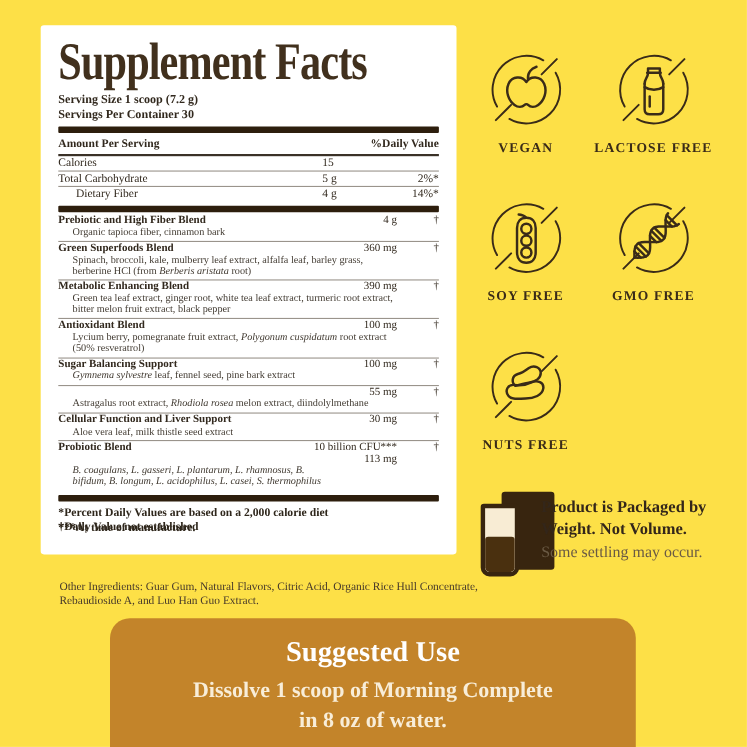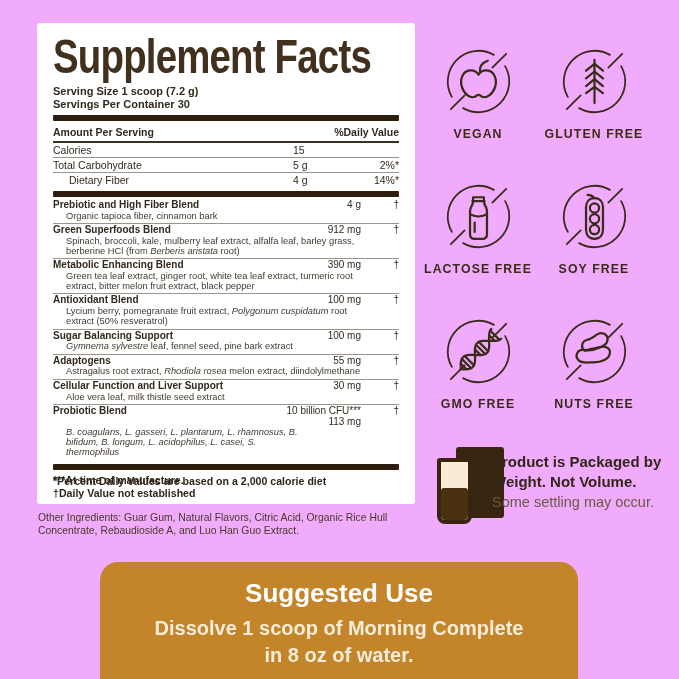--- a/index.html
+++ b/index.html
@@ -1,18 +1,18 @@
 <!DOCTYPE html>
 <html><head>
 <meta charset="utf-8">
 <style>
   html,body{margin:0;padding:0;}
   .page{
     position:relative;width:679px;height:679px;overflow:hidden;
-    background:#f0abfc;font-family:Liberation Sans, sans-serif;color:#32291e;
+    background:#fde047;font-family:Liberation Serif, serif;color:#32291e;
   }
   
   .facts-panel{
     position:absolute;left:37px;top:23px;width:378px;height:481px;
     background:#ffffff;border-radius:3px;box-sizing:border-box;
     padding:13px 16px 10px 16px;
   }
   .facts-title{
     margin:0 0 7px 0;font-size:48px;font-weight:bold;color:#41301d;
     line-height:42px;letter-spacing:-1px;white-space:nowrap;
@@ -33,21 +33,21 @@
   .bmain{display:flex;align-items:flex-start;}
   .bname{flex:1;font-size:10px;font-weight:bold;line-height:10.5px;}
   .bamt{margin-left:auto;text-align:right;font-size:10px;line-height:10.5px;white-space:nowrap;flex-shrink:0;}
   .bdv{width:38px;text-align:right;font-size:10px;line-height:10.5px;flex-shrink:0;}
   .bsub{font-size:9.3px;line-height:9.8px;color:#413a31;padding-left:13px;max-width:300px;margin-top:1px;}
   .bsub.narrow{max-width:235px;}
   .it{font-style:italic;}
   .footnotes{font-size:10.6px;font-weight:bold;line-height:12.5px;margin-top:5px;color:#2e261b;}
   .mfg-note{position:absolute;left:16px;bottom:18px;font-size:10.6px;font-weight:bold;color:#2e261b;margin-top:14px;}
   
-  .other-ing{position:absolute;left:38px;top:512px;width:398px;margin:0;
+  .other-ing{position:absolute;left:38px;top:512px;width:398px;margin:16px;
     font-size:10.4px;line-height:12.6px;color:#47392a;}
   
   .badge-grid{position:absolute;left:420px;top:34px;width:232px;
     display:grid;grid-template-columns:116px 116px;grid-auto-rows:135px;}
   .badge{display:flex;flex-direction:column;align-items:center;padding-top:9px;}
   .badge-svg{width:77px;height:77px;display:block;}
   .badge-svg .ring *{fill:none;stroke:#3a2b18;stroke-width:2.3;stroke-linecap:round;}
   .badge-svg .glyph *{fill:none;stroke:#3a2b18;stroke-width:2.9;stroke-linecap:round;stroke-linejoin:round;}
   .badge-label{margin-top:7px;font-size:12.3px;font-weight:bold;letter-spacing:1.1px;color:#3a2b18;white-space:nowrap;}
   
@@ -110,21 +110,21 @@
             </div>
       <span class="bdv">†</span>
     </div>
     <div class="bsub"><span>Organic tapioca fiber, cinnamon bark</span></div>
   </div>
 
   <div class="brow">
     <div class="bmain">
       <span class="bname">Green Superfoods Blend</span>
       <div class="bamt">
-              <div class="a1">912 mg</div>
+              <div class="a1">360 mg</div>
             </div>
       <span class="bdv">†</span>
     </div>
     <div class="bsub"><span>Spinach, broccoli, kale, mulberry leaf extract, alfalfa leaf, barley grass, berberine HCl (from </span><span class="it">Berberis aristata</span><span> root)</span></div>
   </div>
 
   <div class="brow">
     <div class="bmain">
       <span class="bname">Metabolic Enhancing Blend</span>
       <div class="bamt">
@@ -152,21 +152,20 @@
       <div class="bamt">
               <div class="a1">100 mg</div>
             </div>
       <span class="bdv">†</span>
     </div>
     <div class="bsub"><span class="it">Gymnema sylvestre</span><span> leaf, fennel seed, pine bark extract</span></div>
   </div>
 
   <div class="brow">
     <div class="bmain">
-      <span class="bname">Adaptogens</span>
       <div class="bamt">
               <div class="a1">55 mg</div>
             </div>
       <span class="bdv">†</span>
     </div>
     <div class="bsub"><span>Astragalus root extract, </span><span class="it">Rhodiola rosea</span><span> melon extract, diindolylmethane</span></div>
   </div>
 
   <div class="brow">
     <div class="bmain">
@@ -209,35 +208,20 @@
       <path d="M30,84.6 A40,40 0 0 0 84.6,30"></path>
       <line x1="68" y1="32" x2="86" y2="14"></line>
       <line x1="14" y1="86" x2="32" y2="68"></line>
     </g>
     <g class="glyph">
             <path d="M52,38 C51,30 56,25 62,23"></path>
             <path d="M50,41 C45,33 33,34 29,43 C25,52 29,63 36,68 C40,71 45,71 48,68 C49,67 51,67 52,68 C55,71 60,71 64,68 C71,63 75,52 71,43 C67,34 55,33 50,41 Z"></path>
           </g>
   </svg>
         <div class="badge-label">VEGAN</div>
-      </div>
-      <div class="badge">
-        <svg class="badge-svg" viewBox="0 0 100 100">
-    <g class="ring">
-      <path d="M70,15.4 A40,40 0 0 0 15.4,70"></path>
-      <path d="M30,84.6 A40,40 0 0 0 84.6,30"></path>
-      <line x1="68" y1="32" x2="86" y2="14"></line>
-      <line x1="14" y1="86" x2="32" y2="68"></line>
-    </g>
-    <g class="glyph">
-            <path d="M50,78 L50,22"></path>
-            <path d="M50,27 L39,36 M50,27 L61,36 M50,37 L39,46 M50,37 L61,46 M50,47 L39,56 M50,47 L61,56 M50,57 L39,65 M50,57 L61,65"></path>
-          </g>
-  </svg>
-        <div class="badge-label">GLUTEN FREE</div>
       </div>
       <div class="badge">
         <svg class="badge-svg" viewBox="0 0 100 100">
     <g class="ring">
       <path d="M70,15.4 A40,40 0 0 0 15.4,70"></path>
       <path d="M30,84.6 A40,40 0 0 0 84.6,30"></path>
       <line x1="68" y1="32" x2="86" y2="14"></line>
       <line x1="14" y1="86" x2="32" y2="68"></line>
     </g>
     <g class="glyph">

